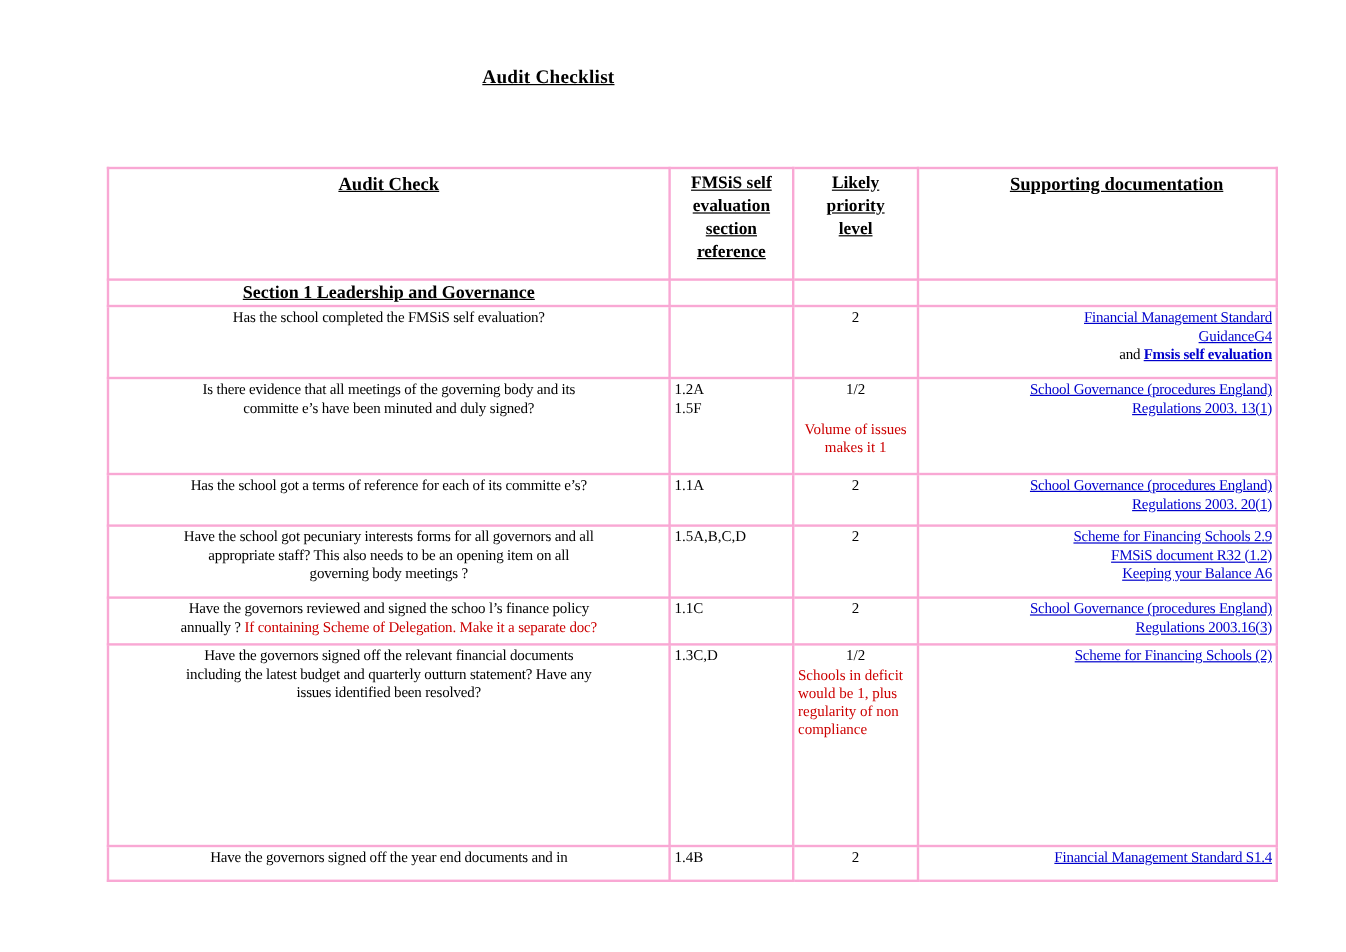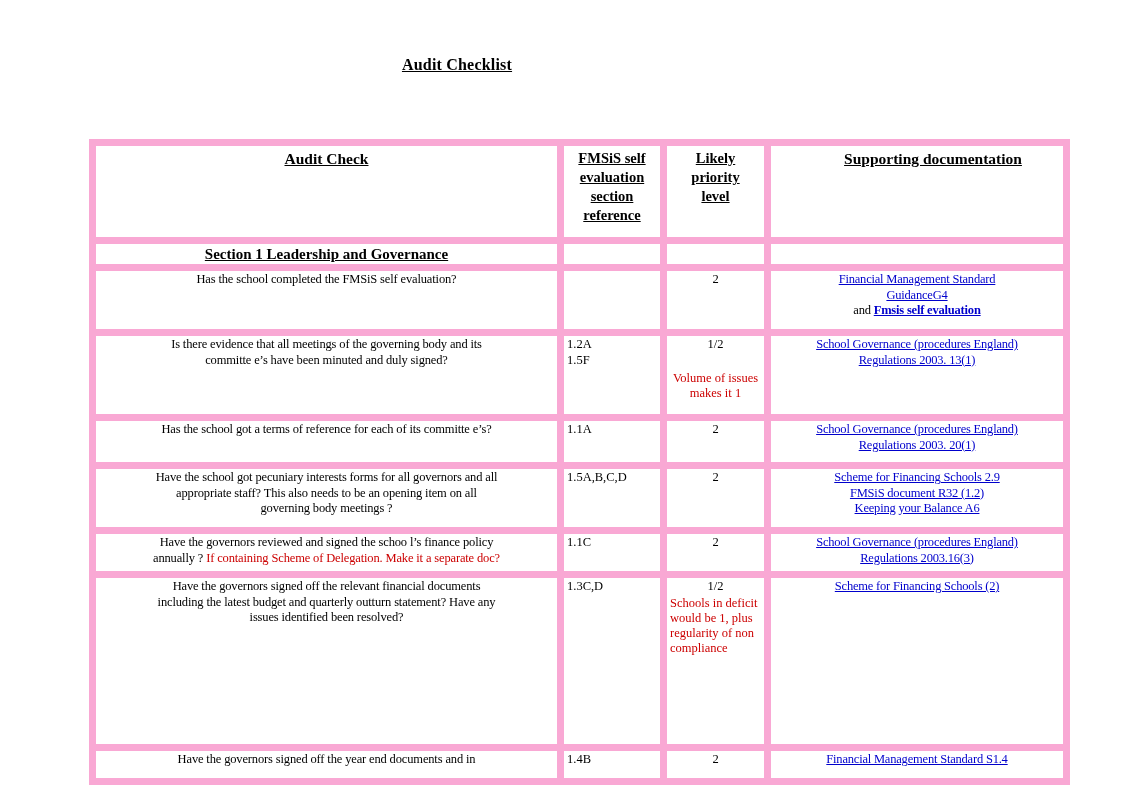--- a/index.html
+++ b/index.html
@@ -34,21 +34,21 @@
   }
   table.audit {
     position: absolute;
     top: 139px;
     left: 89px;
     width: 974px;
     border-collapse: collapse;
     table-layout: fixed;
   }
   table.audit td {
-    border: 7px solid #f9a8d4;
+    border: 2px solid #f9a8d4;
     vertical-align: top;
     padding: 1px 3px 2px 3px;
     font-size: 12.5px;
     line-height: 1.22;
   }
   
   col.c1 { width: 468px; }
   col.c2 { width: 103px; }
   col.c3 { width: 104px; }
   col.c4 { width: 299px; }
@@ -94,21 +94,21 @@
   td.ref {
     font-size: 12.8px;
     padding-top: 2px;
   }
   td.prio {
     text-align: center;
     font-size: 12.8px;
     padding-top: 2px;
   }
   td.docs {
-    text-align: center;
+    text-align: right;
     font-size: 12.8px;
     padding-top: 2px;
     letter-spacing: -0.2px;
   }
   .lnk {
     color: #0000CC;
     text-decoration: underline;
     display: block;
   }
   .lnk.inline {

